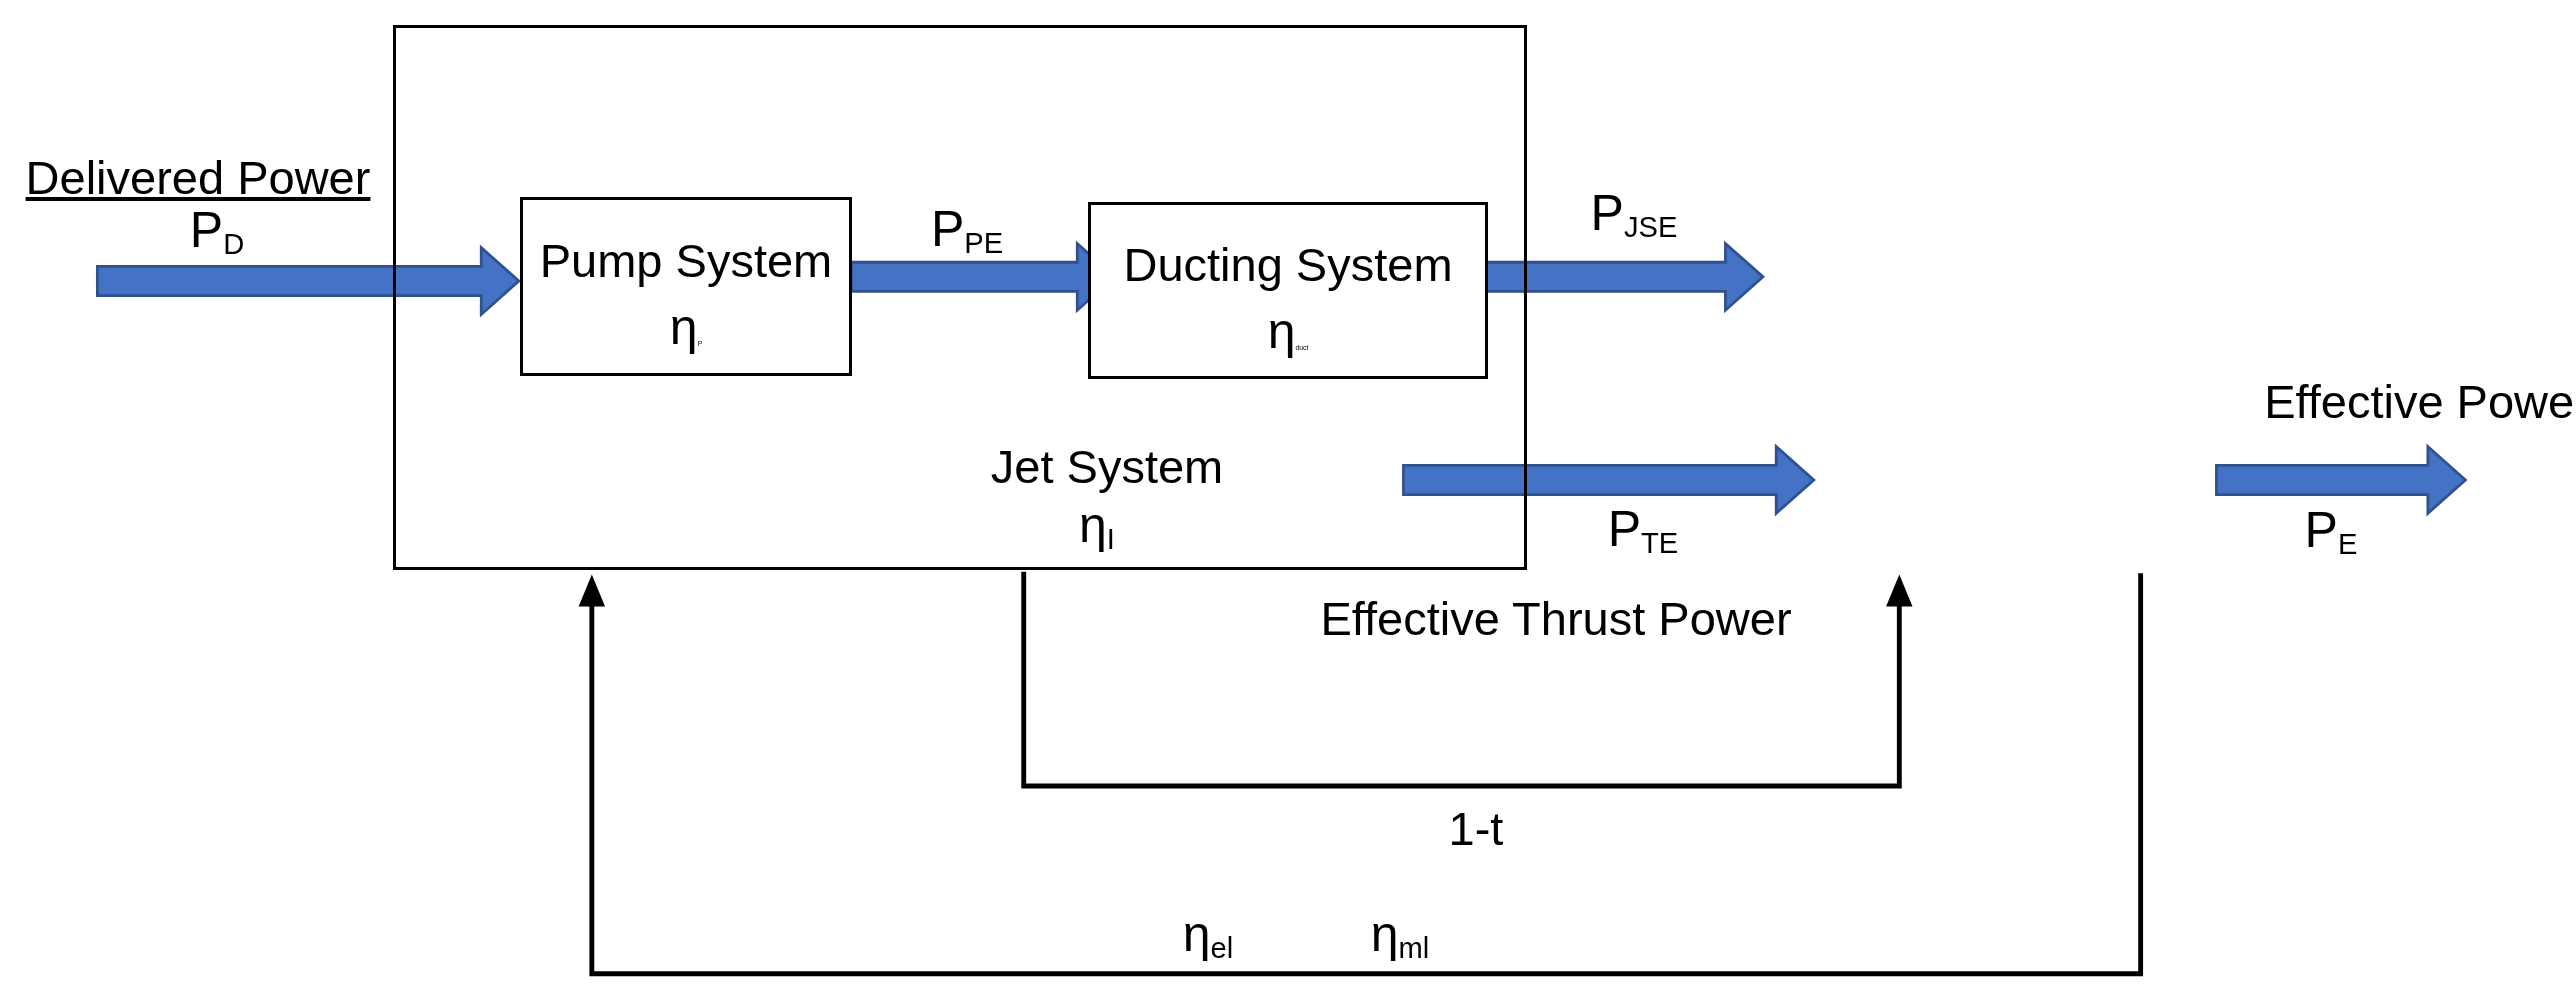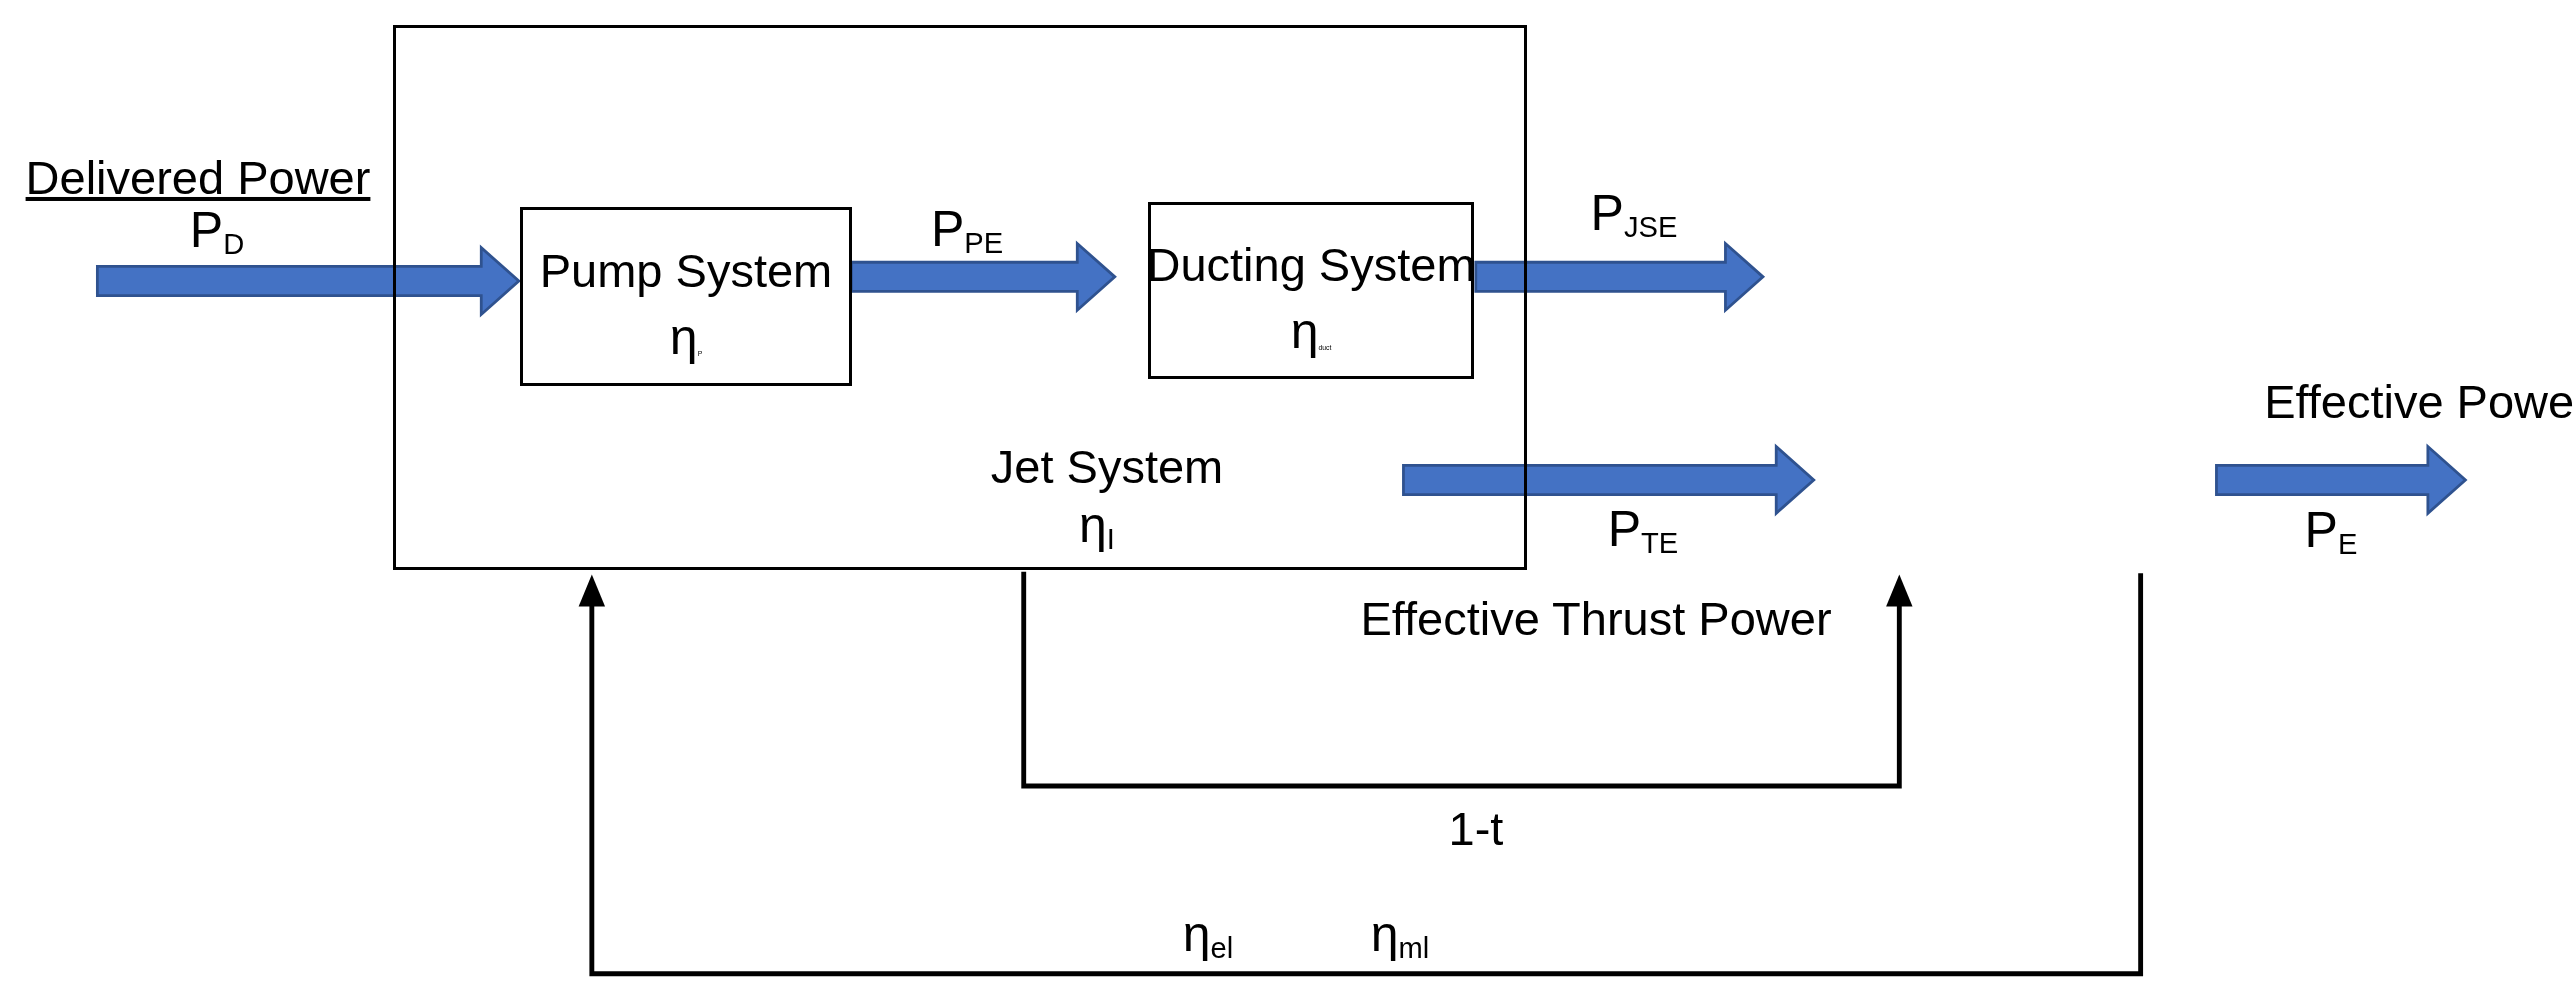--- a/index.html
+++ b/index.html
@@ -66,28 +66,28 @@
 
     <polygon points="140,383 692,383 692,356 746,404 692,452 692,425 140,425" stroke-width="4" fill="#4472C4" stroke="#2F528F"></polygon>
     <polygon points="1224,377 1549,377 1549,350 1603,398 1549,446 1549,419 1224,419" stroke-width="4" fill="#4472C4" stroke="#2F528F"></polygon>
     <polygon points="2122,377 2481,377 2481,350 2535,398 2481,446 2481,419 2122,419" stroke-width="4" fill="#4472C4" stroke="#2F528F"></polygon>
     <polygon points="2018,669 2554,669 2554,642 2608,690 2554,738 2554,711 2018,711" stroke-width="4" fill="#4472C4" stroke="#2F528F"></polygon>
     <polygon points="3187,669 3491,669 3491,642 3545,690 3491,738 3491,711 3187,711" stroke-width="4" fill="#4472C4" stroke="#2F528F"></polygon>
   </svg>
 
   <div class="box jetbox" style="left:393px; top:25px; width:1134px; height:545px;"></div>
 
-  <div class="box sysbox" style="left:520px; top:207px; width:332px; height:179px;">
+  <div class="box sysbox" style="left:520px; top:197px; width:332px; height:179px;">
     <div class="line t68">Pump System</div>
     <div class="line">
       <span class="sym">η</span><sub>P</sub>
     </div>
   </div>
 
-  <div class="box sysbox" style="left:1148px; top:202px; width:326px; height:177px;">
+  <div class="box sysbox" style="left:1088px; top:202px; width:400px; height:177px;">
     <div class="line t68">Ducting System</div>
     <div class="line">
       <span class="sym">η</span><sub>duct</sub>
     </div>
   </div>
 
 
   <div class="lbl" style="left:198px; top:178px;text-decoration:underline;">Delivered Power</div>
   <div class="lbl" style="left:217px; top:231px;">
     <span class="sym">P</span><sub>D</sub>
@@ -102,21 +102,21 @@
   </div>
 
   <div class="lbl" style="left:1107px; top:467px;">Jet System</div>
   <div class="lbl" style="left:1097px; top:526px;">
     <span class="sym">η</span><sub>I</sub>
   </div>
 
   <div class="lbl" style="left:1643px; top:530px;">
     <span class="sym">P</span><sub>TE</sub>
   </div>
-  <div class="lbl" style="left:1556px; top:619px;margin-left:40px;">Effective Thrust Power</div>
+  <div class="lbl" style="left:1556px; top:619px;">Effective Thrust Power</div>
 
   <div class="lbl" style="left:2427px; top:402px;">Effective Power</div>
   <div class="lbl" style="left:2331px; top:531px;">
     <span class="sym">P</span><sub>E</sub>
   </div>
 
   <div class="lbl" style="left:1476px; top:829px;">1-t</div>
 
   <div class="lbl" style="left:1208px; top:935px;">
     <span class="sym">η</span><sub>el</sub>

